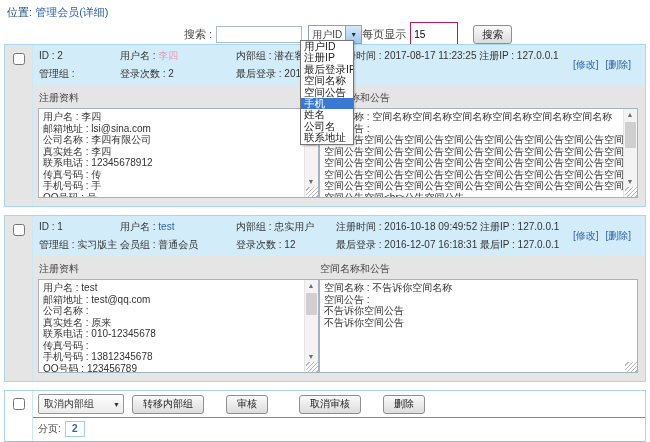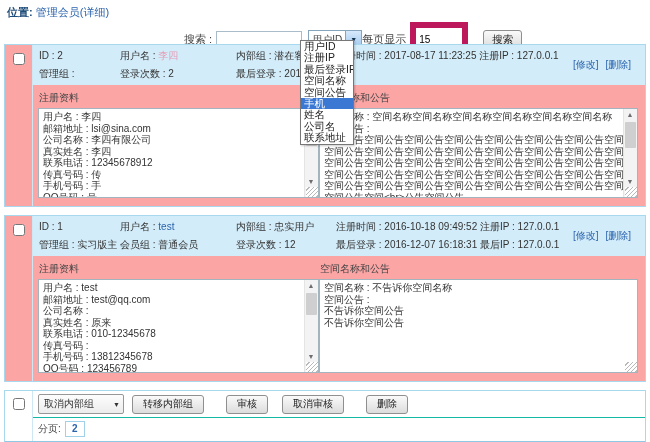--- a/index.html
+++ b/index.html
@@ -3,38 +3,38 @@
 <meta charset="utf-8">
 <style>
   html,body{margin:0;padding:0}
   body{
     width:650px;height:442px;position:relative;overflow:hidden;background:#fff;
     font-family:"Liberation Sans","DejaVu Sans",sans-serif;font-size:11px;color:#333;
   }
   a{text-decoration:none}
   
   .breadcrumb{position:absolute;top:5px;left:7px;font-size:11px}
-  .breadcrumb .loc{color:#1d4b7a;font-weight:bold}
+  .breadcrumb .loc{color:#1d4b7a;font-weight:normal}
   .breadcrumb .crumb-link{color:#2b64ad;cursor:pointer}
   
   .searchbar{position:absolute;top:22px;left:184px;display:flex;align-items:center;color:#444;font-size:11px}
   .search-input{width:78px;height:13px;border:1px solid #a9bcc9;margin-left:4px;font-size:10px;padding:1px 3px;outline:none}
   .select-box{margin-left:6px;width:52px;height:17px;border:1px solid #86a5bd;display:flex;background:#fff;cursor:default}
   .select-text{flex:1;padding:2px 0 0 3px;font-size:10px;white-space:nowrap;overflow:hidden}
   .sel-arr{width:15px;border-left:1px solid #86a5bd;background:linear-gradient(#d7e9fb,#9ec6ef);display:flex;align-items:center;justify-content:center;font-size:7px;color:#17344e}
   .pp-label{}
-  .pp-input{width:40px;height:13px;border:6px solid #be185d;margin-left:4px;font-size:10px;padding:5px 3px;outline:none}
+  .pp-input{width:40px;height:13px;border:1px solid #be185d;margin-left:4px;font-size:10px;padding:5px 3px;outline:none}
   .search-btn{margin-left:15px;height:19px;padding:0 8px;border:1px solid #8f8f8f;border-radius:3px;background:linear-gradient(#fafafa,#dcdcdc);font-size:10.5px;color:#222;cursor:pointer}
   
   .dropdown{position:absolute;left:300px;top:40px;width:52px;background:#fff;border:1px solid #777;z-index:100;font-size:10.5px;box-shadow:1px 1px 2px rgba(0,0,0,.2)}
   .opt{height:11.4px;line-height:11.6px;padding-left:3px;white-space:nowrap;overflow:hidden;color:#222;cursor:default}
   .opt.hl{background:#3b78d4;color:#fff}
   
   .content{position:absolute;top:44px;left:4px;width:642px}
-  .record{border:1px solid #a7d8ee;display:flex;margin-bottom:8px;background:#fca5a5}
+  .record{border:1px solid #a7d8ee;display:flex;margin-bottom:8px;background:#e5e5e5}
   .cb-col{width:27px;flex:none;border-right:1px solid #cde7f5;padding-top:8px;text-align:center}
   .cb-col input,.bb-cb input{width:12px;height:12px;margin:0}
   .record-main{flex:1;min-width:0}
   .rec-header{background:#d3ecf9;display:flex;padding:2px 0}
   .hgrid{flex:1;display:grid;grid-template-columns:81px 116px 100px 1fr;row-gap:4px;padding:2px 0 2px 6px;font-size:10px;line-height:14px;min-width:0}
   .hcell{white-space:nowrap;overflow:hidden}
   .u-link{color:#2b64ad}
   .u-pink{color:#e69db6}
   .actions{width:86px;flex:none;display:flex;align-items:center;justify-content:center;gap:7px;font-size:10px}
   .actions a{color:#2b64ad;cursor:pointer}
@@ -53,21 +53,21 @@
   .sthumb{position:absolute;left:1px;width:11px;background:#cfcfcf;border-radius:1px;cursor:pointer}
   .grip{position:absolute;right:0;bottom:0;width:12px;height:10px;background:repeating-linear-gradient(135deg,#fff 0 2px,#b9b9b9 2px 3px);cursor:nwse-resize}
   
   .bottombar{border:1px solid #a7d8ee;border-bottom:2px solid #8ec8e4;display:flex;background:#fff}
   .bb-cb{width:27px;flex:none;border-right:1px solid #cde7f5;padding-top:7px;text-align:center}
   .bb-main{flex:1;min-width:0}
   .bb-row1{display:flex;align-items:center;padding:3px 0 3px 5px}
   .bb-select{width:76px;height:18px;border:1px solid #979797;border-radius:2px;display:flex;align-items:center;background:linear-gradient(#fdfdfd,#ececec);font-size:10px;padding:0 3px 0 5px;cursor:default}
   .bb-select .arr{margin-left:auto;font-size:7px;color:#333}
   .btn{border:1px solid #8f8f8f;border-radius:3px;background:linear-gradient(#fafafa,#dcdcdc);font-size:10px;height:19px;padding:0 10px;color:#222;cursor:pointer}
-  .ml8{margin-left:8px}.ml22{margin-left:22px}.ml14{margin-left:14px}
+  .ml8{margin-left:8px}.ml22{margin-left:22px}.ml14{margin-left:31px}
   .bb-row2{border-top:1px solid #14b8a6;padding:3px 0 4px 5px;display:flex;align-items:center;font-size:10px;color:#444}
   .page-box{margin-left:4px;min-width:14px;height:14px;border:1px solid #9fd1e8;color:#2b64ad;font-weight:bold;text-align:center;line-height:14px;padding:0 2px;font-size:10px;cursor:pointer}
 </style>
 </head>
 <body>
 
 <div class="breadcrumb">
   <span class="loc">位置:</span>
   <span class="crumb-link">管理会员(详细)</span>
 </div>

